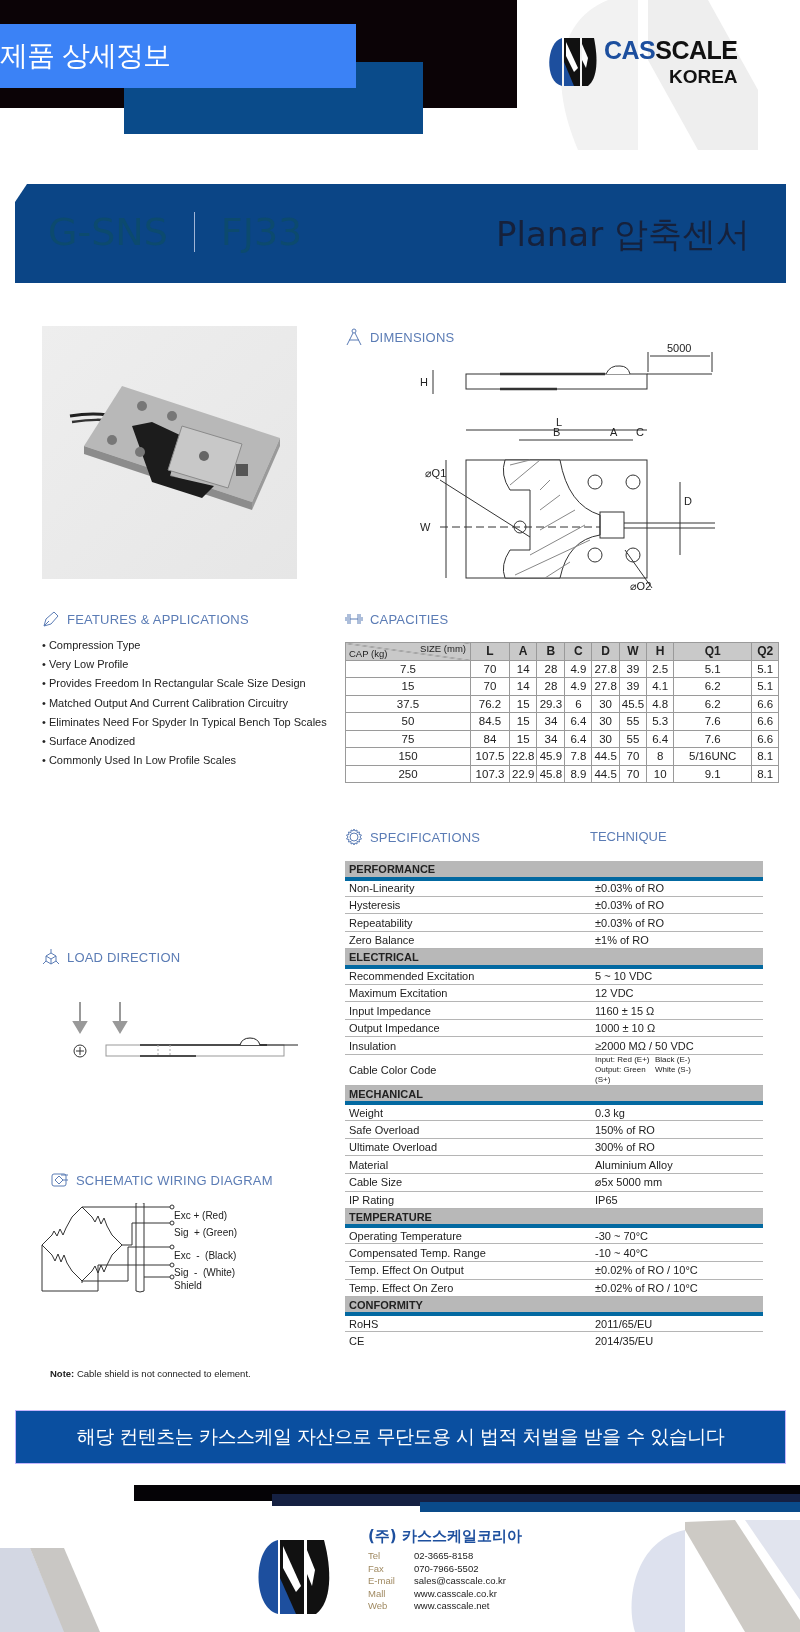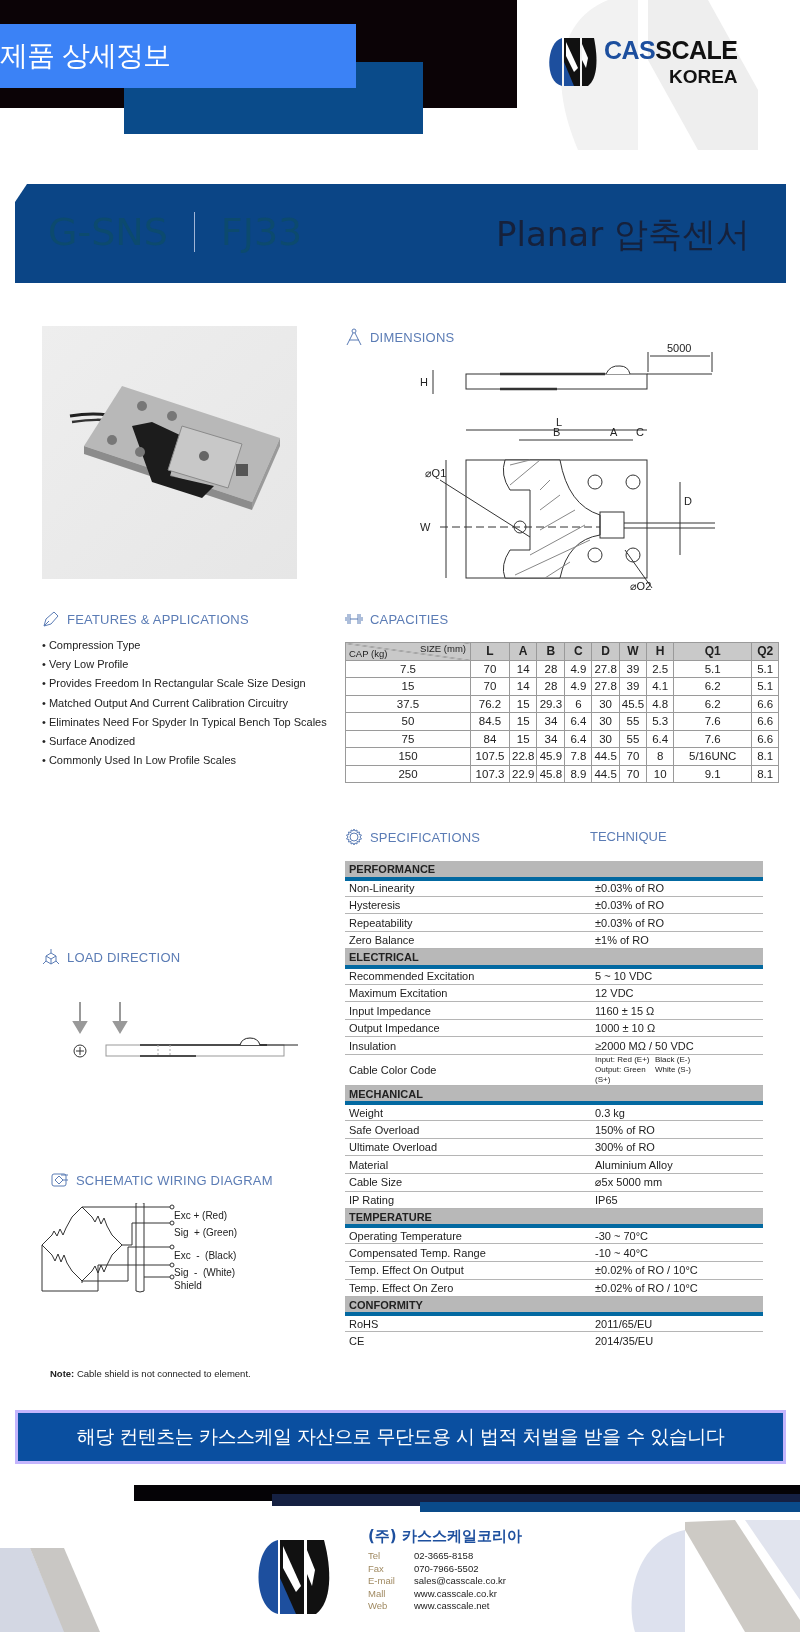--- a/index.html
+++ b/index.html
@@ -62,21 +62,21 @@
 
   
   .wiring-h { left: 42px; top: 1171px; margin-left: 9px; }
   .wiring-svg { left: 40px; top: 1203px; }
   .wiring-labels { left: 174px; top: 1207px; font-size: 10px; line-height: 17px; }
   .wiring-labels div { white-space: pre; }
   .wnote { left: 42px; top: 1368px; font-size: 9.5px; margin-left: 8px; }
   .wnote b { font-weight: bold; }
 
   
-  .banner { left: 15px; top: 1410px; width: 771px; height: 54px; background: #0a4fa0; color: #fff; display:flex; align-items:center; justify-content:center; font-size: 19px; font-family: "DejaVu Sans", sans-serif; letter-spacing: -0.5px; border: 3px solid #c4b5fd; }
+  .banner { left: 15px; top: 1410px; width: 771px; height: 54px; background: #0a4fa0; color: #fff; display:flex; align-items:center; justify-content:center; font-size: 19px; font-family: "DejaVu Sans", sans-serif; letter-spacing: -0.5px; border: 1px solid #c4b5fd; }
 
   .fb1 { left: 134px; top: 1485px; width: 666px; height: 16px; background: #050306; }
   .fb2 { left: 272px; top: 1494px; width: 528px; height: 12px; background: #152042; }
   .fb3 { left: 420px; top: 1502px; width: 380px; height: 10px; background: #0a4b8a; }
 
   .contact-logo { left: 252px; top: 1540px; }
   .contact { left: 368px; top: 1527px; }
   .contact .co { color: #1d4f9e; font-weight: bold; font-size: 15px; margin-bottom: 4px; font-family: "DejaVu Sans", sans-serif; }
   .contact .row { display:flex; font-size: 9.5px; line-height: 12.5px; }
   .contact .row .k { width: 46px; color: #a08a62; }

